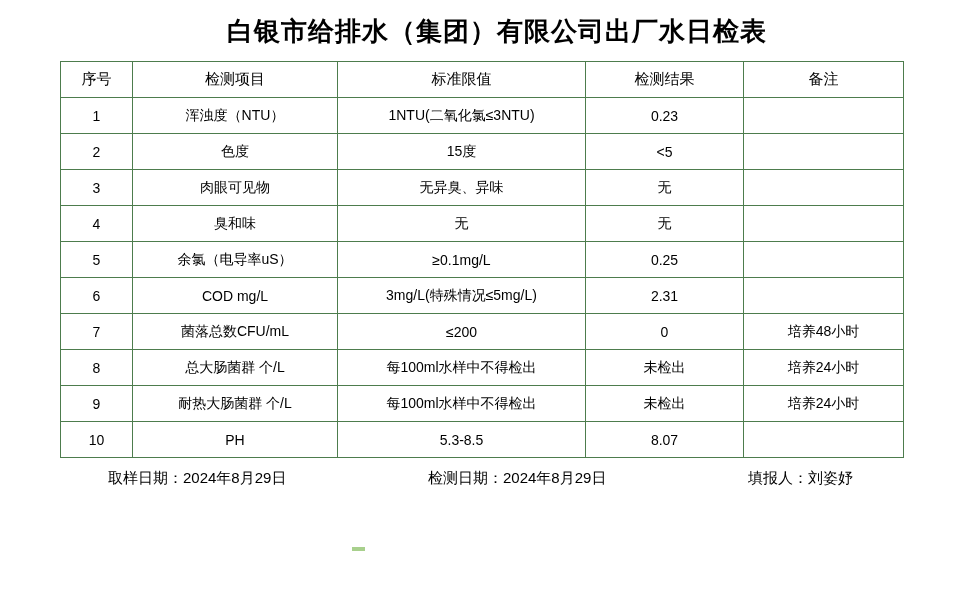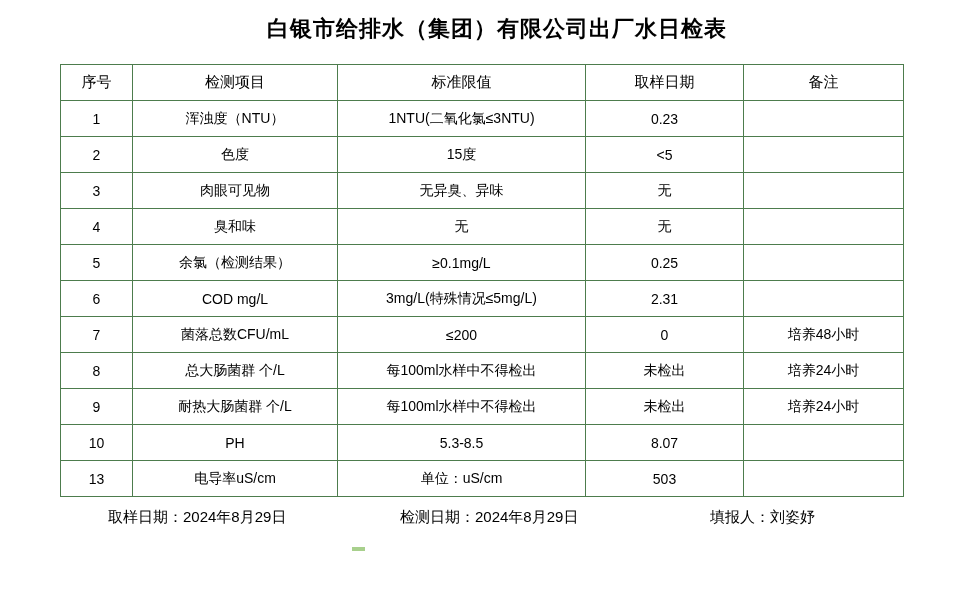--- a/index.html
+++ b/index.html
@@ -15,31 +15,30 @@
     overflow: hidden;
   }
   .page {
     position: relative;
     width: 965px;
     height: 595px;
     box-sizing: border-box;
   }
   .title {
     text-align: center;
-    font-size: 22px;
+    font-size: 26px;
     font-weight: bold;
     letter-spacing: 1px;
     padding-top: 14px;
     padding-bottom: 12px;
     font-family: "Liberation Serif", "DejaVu Serif", serif;
     margin-left: 29px;
   }
   .table-wrap {
     padding: 0 62px 0 60px;
-    margin-top: 8px;
   }
   table.report {
     width: 843px;
     border-collapse: collapse;
     table-layout: fixed;
     font-size: 14px;
   }
   table.report th,
   table.report td {
     border: 1px solid #4d7c4d;
@@ -70,22 +69,22 @@
     padding: 0 62px 0 60px;
     margin-top: 11px;
     font-size: 15px;
     height: 24px;
   }
   .footer .f-item {
     position: absolute;
     white-space: nowrap;
   }
   .f-sample { left: 108px; }
-  .f-test { left: 400px; }
-  .f-reporter { left: 710px; }
+  .f-test { left: 428px; }
+  .f-reporter { left: 748px; }
   .green-mark {
     position: absolute;
     left: 352px;
     top: 547px;
     width: 13px;
     height: 4px;
     background: #a8d08d;
   }
 </style>
 </head>
@@ -102,21 +101,21 @@
           <col class="c1">
           <col class="c2">
           <col class="c3">
           <col class="c4">
       </colgroup>
       <thead>
         <tr>
           <th>序号</th>
           <th>检测项目</th>
           <th>标准限值</th>
-          <th>取样日期</th>
+          <th>检测结果</th>
           <th>备注</th>
         </tr>
       </thead>
       <tbody>
         <tr>
           <td class="num-cell">1</td>
           <td>浑浊度（NTU）</td>
           <td class="mono">1NTU(二氧化氯≤3NTU)</td>
           <td class="mono">0.23</td>
           <td></td>
@@ -137,21 +136,21 @@
         </tr>
         <tr>
           <td class="num-cell">4</td>
           <td>臭和味</td>
           <td>无</td>
           <td>无</td>
           <td></td>
         </tr>
         <tr>
           <td class="num-cell">5</td>
-          <td>余氯（检测结果）</td>
+          <td>余氯（电导率uS）</td>
           <td class="mono">≥0.1mg/L</td>
           <td class="mono">0.25</td>
           <td></td>
         </tr>
         <tr>
           <td class="num-cell">6</td>
           <td class="mono">COD         mg/L</td>
           <td class="mono">3mg/L(特殊情况≤5mg/L)</td>
           <td class="mono">2.31</td>
           <td></td>
@@ -177,27 +176,20 @@
           <td>未检出</td>
           <td>培养24小时</td>
         </tr>
         <tr>
           <td class="num-cell">10</td>
           <td class="mono">PH</td>
           <td class="mono">5.3-8.5</td>
           <td class="mono">8.07</td>
           <td></td>
         </tr>
-        <tr>
-          <td class="num-cell">13</td>
-          <td>电导率uS/cm</td>
-          <td>单位：uS/cm</td>
-          <td class="mono">503</td>
-          <td></td>
-        </tr>
       </tbody>
     </table>
   </div>
 
   <div class="footer">
     <span class="f-item f-sample">取样日期：2024年8月29日</span>
     <span class="f-item f-test">检测日期：2024年8月29日</span>
     <span class="f-item f-reporter">填报人：刘姿妤</span>
   </div>
 

